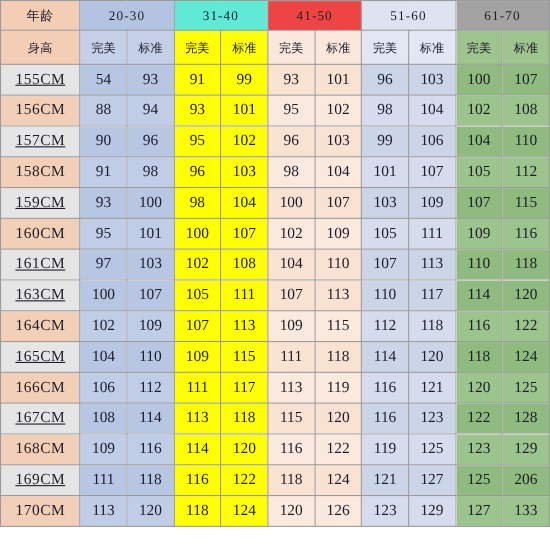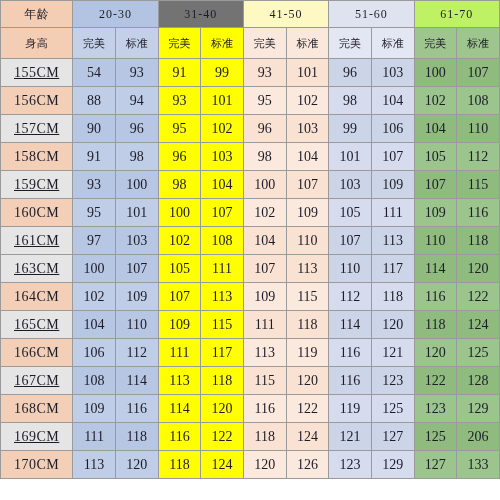--- a/index.html
+++ b/index.html
@@ -51,24 +51,24 @@
     background: #f3cdb4;
   }
 
   .g-a  { background: #b7c7e3; }
   .g-b  { background: #ffff00; }   
   .g-c  { background: #fae2d3; }
   .g-d  { background: #ccd5e8; }
   .g-e  { background: #8fbc7e; }
 
   .grp-a  { background: #b2c4e2; }
-  .grp-b  { background: #737373; }
-  .grp-c  { background: #fef9c3; }
+  .grp-b  { background: #5eead4; }
+  .grp-c  { background: #ef4444; }
   .grp-d  { background: #dfe3f0; }
-  .grp-e  { background: #bef264; }
+  .grp-e  { background: #a3a3a3; }
 
   .sub-a  { background: #c3d0e8; }
   .sub-b  { background: #ffff00; }
   .sub-c  { background: #fbe8dc; }
   .sub-d  { background: #e3e7f3; }
   .sub-e  { background: #9ec58e; }
 
   
   tr.data-row.odd  td.g-a  { background: #b7c7e3; }
   tr.data-row.even td.g-a  { background: #bfcde7; }

